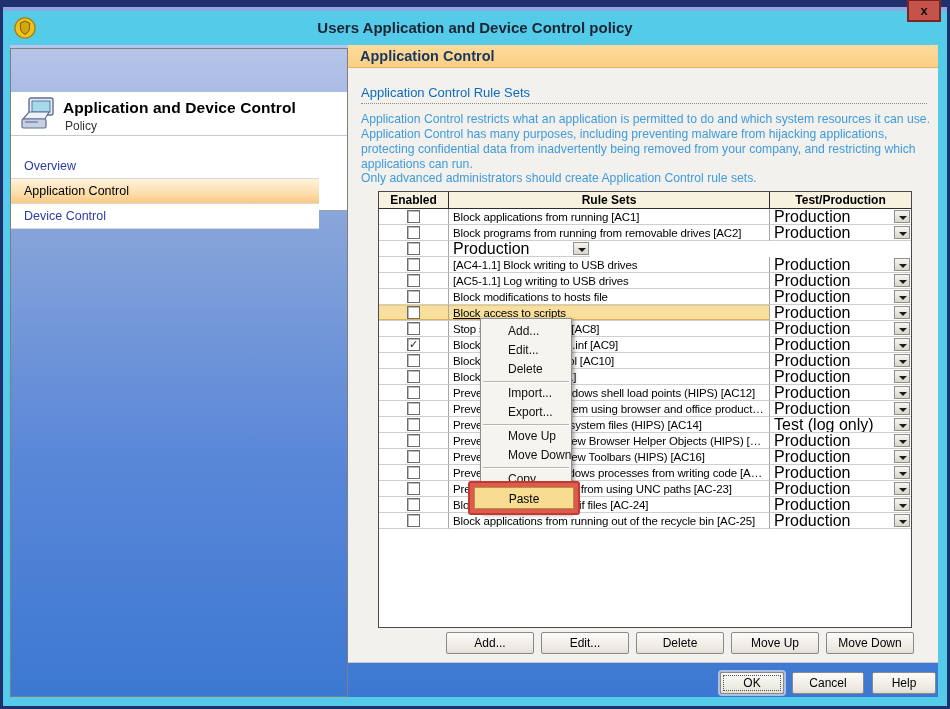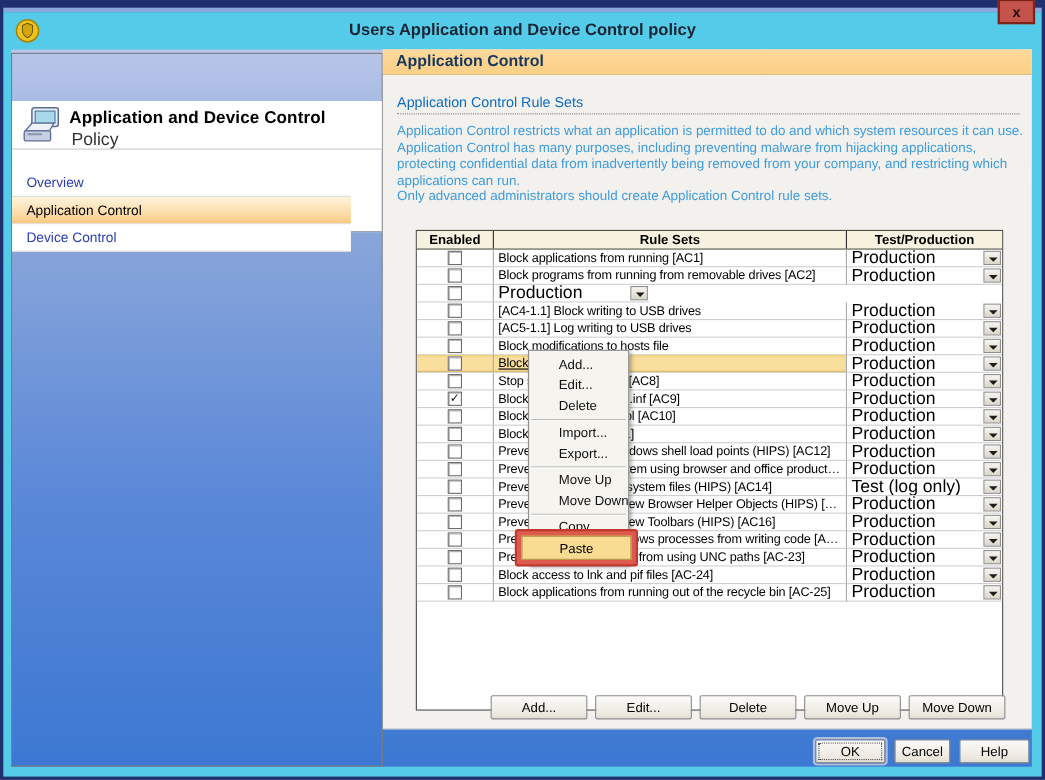--- a/index.html
+++ b/index.html
@@ -21,38 +21,38 @@
   
   .content { position:absolute; left:10px; top:45px; width:928px; height:652px;
              background:linear-gradient(180deg,#b8c5e9 0%, #8ea9da 22%, #5b88d8 62%, #3c78d2 100%); }
 
   
   .sidebar { position:absolute; left:0; top:3px; width:338px; height:649px; border:1px solid #7e7e7e; }
   .side-white { position:absolute; left:0; top:0; width:336px; height:119px; background:#ffffff; border-bottom:1px solid #9aa2b0;margin-top:43px; }
   .side-head { position:absolute; left:0; top:0; width:336px; height:44px; background:#fff; border-bottom:1px solid #c9c9c9; }
   .policy-icon { position:absolute; left:8px; top:5px; width:38px; height:34px; }
   .side-title { position:absolute; left:52px; top:7px; font-size:15.5px; font-weight:bold; color:#000; letter-spacing:0.1px; }
-  .side-sub { position:absolute; left:54px; top:27px; font-size:16px; color:#333; }
+  .side-sub { position:absolute; left:54px; top:27px; font-size:12px; color:#333; }
   .side-nav { position:absolute; left:0; top:62px; width:308px; }
   .nav-item { height:25px; line-height:25px; padding-left:13px; font-size:12.5px; color:#2b3cae;
               background:#fff; border-bottom:1px solid #d9d9d9; cursor:pointer; }
   .nav-item.active { color:#000; background:linear-gradient(180deg,#fff3dd 0%, #fbd9a2 70%, #f9c880 100%); }
 
   
   .main { position:absolute; left:338px; top:0; width:590px; height:618px; background:#f2f1ee; border-bottom:1px solid #c9c9c9; }
   .main-header { position:absolute; left:0; top:0; width:590px; height:23px;
                  background:linear-gradient(180deg,#fdda9c 0%, #fbcf85 100%); border-bottom:1px solid #e4b269; }
   .main-header span { display:block; padding-left:12px; line-height:23px; font-size:14.5px; font-weight:bold; color:#17375e; }
   .section-title { position:absolute; left:13px; top:40px; font-size:13px; font-weight:normal; color:#0d6cbe; }
   .dotted { position:absolute; left:13px; top:58px; width:566px; border-bottom:1px dotted #8a8a8a; }
   .description { position:absolute; left:13px; top:67px; width:578px; font-size:12.2px; line-height:15px; color:#3f9bdc; }
   .note { position:absolute; left:13px; top:126px; width:578px; font-size:12.2px; color:#3f9bdc; }
 
   
-  .rules-table { position:absolute; left:30px; top:164px; width:534px; height:437px; background:#fff; border:1px solid #4a4a4a; }
+  .rules-table { position:absolute; left:30px; top:146px; width:534px; height:437px; background:#fff; border:1px solid #4a4a4a; }
   .t-head { display:flex; height:17px; background:#f7f2df; border-bottom:1px solid #2e2e2e; }
   .th { font-size:12px; font-weight:bold; color:#000; text-align:center; line-height:16px; border-right:1px solid #2e2e2e; }
   .th:last-child { border-right:none; }
   .col-en { width:70px; flex:none; }
   .col-rs { width:321px; flex:none; }
   .col-md { width:141px; flex:none; }
   .t-row { display:flex; height:16px; background:#fff; }
   .td { border-right:1px solid #a8a8a8; border-bottom:1px solid #cfcfcf; height:16px; position:relative; }
   .td:last-child { border-right:none; }
   .td-en { display:flex; align-items:center; justify-content:center; }
@@ -72,21 +72,21 @@
   
   .action-row { position:absolute; left:0; top:587px; width:566px; display:flex; justify-content:flex-end; gap:7px; }
   .btn { height:22px; background:linear-gradient(180deg,#fcfbf9 0%, #ece8df 80%, #e2ddd1 100%);
          border:1px solid #8a8a8a; border-radius:2px; font-size:12px; color:#000; text-align:center;
          line-height:20px; cursor:pointer; font-family:inherit; }
   .action-row .btn { width:88px; }
 
   
   .dialog-row { position:absolute; left:0; top:627px; width:926px; display:flex; justify-content:flex-end; gap:8px; }
   .dialog-row .btn { width:64px; }
-  .dialog-row .btn.cancel { width:51px; }
+  .dialog-row .btn.cancel { width:72px; }
   .dialog-row .btn.focused { box-shadow:0 0 0 2px #aebfe0; outline:1px dotted #555; outline-offset:-4px; }
 
   
   .ctx-menu { position:absolute; left:480px; top:318px; width:92px; background:#f5f4ef;
               border:1px solid #8f8f8f; box-shadow:2px 2px 4px rgba(40,40,40,0.45); padding:3px 0 4px 0; z-index:60; }
   .menu-item { height:19px; line-height:19px; padding-left:27px; font-size:12px; color:#101010; cursor:pointer; white-space:nowrap; }
   .menu-sep { height:5px; position:relative; }
   .menu-sep::after { content:""; position:absolute; left:2px; right:2px; top:2px; border-top:1px solid #b5b5b5; border-bottom:1px solid #fdfdfd; }
   .menu-spacer { height:19px; }
 

